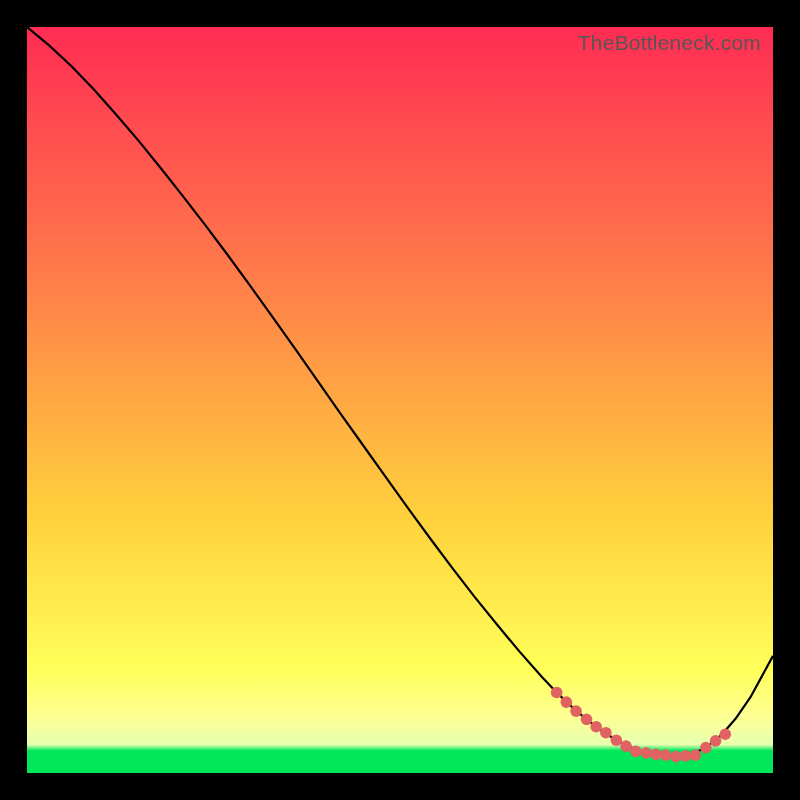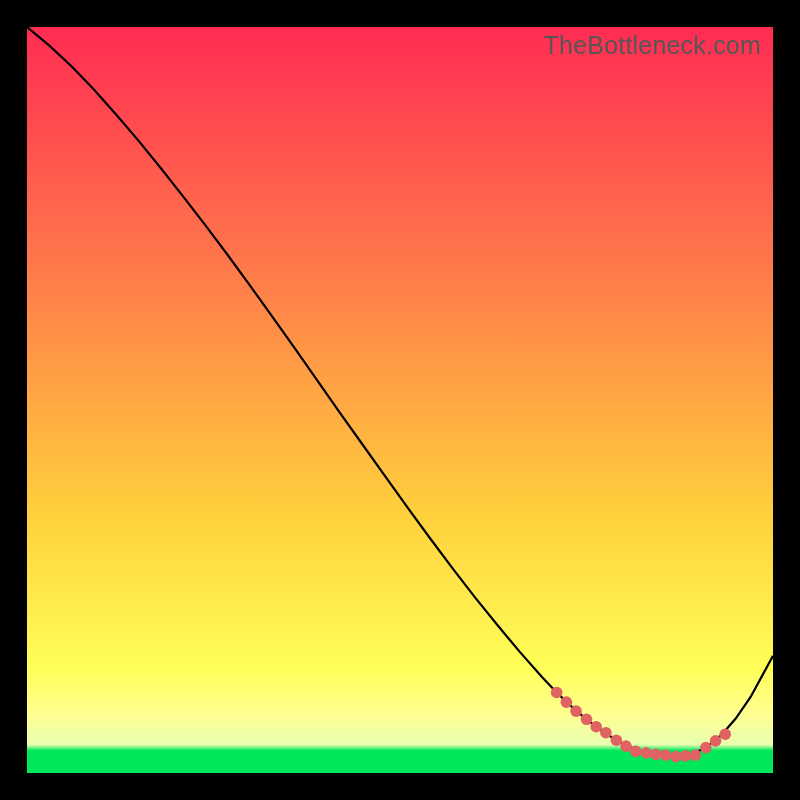--- a/index.html
+++ b/index.html
@@ -23,21 +23,21 @@
     left: 0;
     top: 0;
     width: 746px;
     height: 746px;
   }
   .attribution {
     position: absolute;
     top: 4px;
     right: 12px;
     font-family: Arial, Helvetica, sans-serif;
-    font-size: 25px;
+    font-size: 21px;
     font-weight: 500;
     color: #565656;
     letter-spacing: 0.2px;
   }
   svg {
     display: block;
   }
 </style>
 </head>
 <body>

